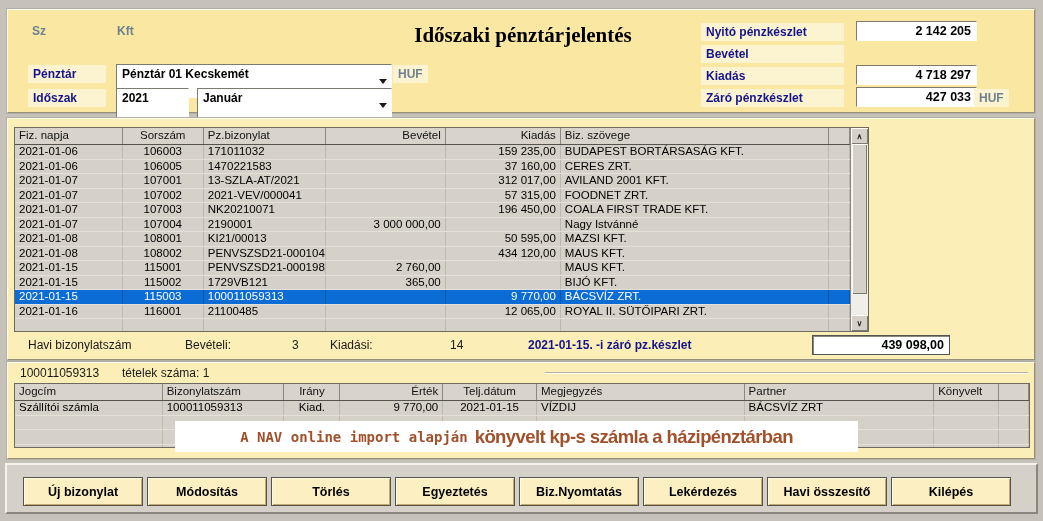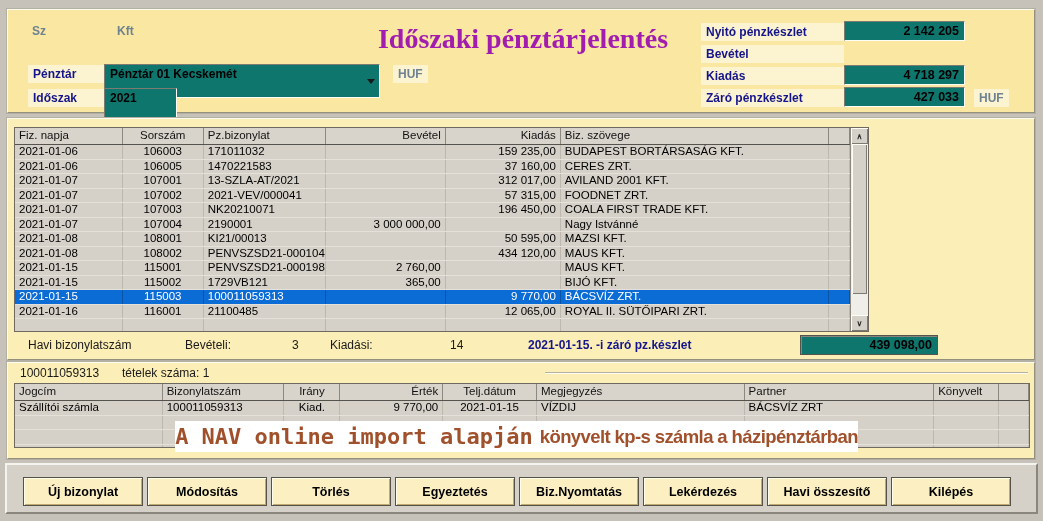--- a/index.html
+++ b/index.html
@@ -17,24 +17,25 @@
     box-shadow:0 0 0 1px #b3afa3;
   }
   .panel-light{background:#fbeeb6;}
   
   .chip{
     position:absolute;background:#fcf4d0;color:#14148c;
     font-weight:bold;font-size:12px;line-height:18px;padding:0 5px;
   }
   .chip-gray{color:#6e8291;}
   .sunken{
-    background:#0f766e;
+    background:#ffffff;
     border-top:1px solid #7d7a72;border-left:1px solid #7d7a72;
     border-bottom:1px solid #fffef6;border-right:1px solid #fffef6;
     box-sizing:border-box;
+    margin-left:12px;
   }
   .field{
     position:absolute;font-weight:bold;font-size:12px;color:#000;
     padding:16px 5px;display:flex;align-items:flex-end;
   }
   .combo{justify-content:space-between;padding-right:0;cursor:default;}
   .combo .arrow-btn{
     width:17px;height:100%;background:#d5d1c9;flex:0 0 17px;
     border-left:1px solid #fffef6;
     box-shadow:inset 1px 1px 0 #f4f2ec, inset -1px -1px 0 #807c74;
@@ -43,21 +44,21 @@
   .tri-down{
     width:0;height:0;border-left:4px solid transparent;
     border-right:4px solid transparent;border-top:5px solid #1a1a1a;
   }
   .valbox{
     position:absolute;font-weight:bold;font-size:12.5px;color:#000;
     display:flex;align-items:center;justify-content:flex-end;padding:0 5px;
   }
   .title{
     position:absolute;font-family:"Liberation Serif",serif;
-    font-weight:bold;font-size:28px;color:#a21caf;text-align:center;
+    font-weight:bold;font-size:21px;color:#000000;text-align:center;
   }
   
   .grid{
     position:absolute;background:#d5d1c9;
     border:1px solid #6e6a62;box-sizing:border-box;overflow:hidden;
   }
   .g-head{display:flex;height:16px;border-bottom:1px solid #55534e;background:#d8d4cc;}
   .g-head .th{
     box-sizing:border-box;border-right:1px solid #8c8880;
     font-size:11.5px;line-height:15px;padding:0 4px;color:#111;
@@ -87,21 +88,21 @@
     background:#d5d1c9;
     box-shadow:inset 1px 1px 0 #fffef6, inset -1px -1px 0 #7d7a72;
   }
   
   .sum-txt{position:absolute;font-size:12px;color:#1a1a1a;}
   .navy{color:#14148c;font-weight:bold;}
   .note{
     position:absolute;background:#fff;display:flex;align-items:center;
     justify-content:center;color:#a0512b;white-space:nowrap;z-index:5;
   }
-  .note .mono{font-family:"DejaVu Sans Mono",monospace;font-weight:bold;font-size:22px;}
+  .note .mono{font-family:"DejaVu Sans Mono",monospace;font-weight:bold;font-size:14px;}
   .note .rest{font-family:"Liberation Sans",sans-serif;font-weight:bold;font-size:18.5px;letter-spacing:-0.6px;margin-left:7px;}
   .gline{position:absolute;height:1px;background:#b5b1a5;box-shadow:0 1px 0 #fffdf0;}
   
   .btnbar{
     position:absolute;left:5px;top:463px;width:1033px;height:51px;
     background:#d5d1c9;box-sizing:border-box;
     border-top:2px solid #f5f3ee;border-left:2px solid #f5f3ee;
     border-right:2px solid #8a867e;border-bottom:2px solid #8a867e;
   }
   .btnrow{
@@ -129,20 +130,26 @@
   <div class="field combo sunken" style="left:96px;top:54px;width:276px;height:21px;">
     <span>Pénztár 01 Kecskemét</span>
     <span class="arrow-btn">
         <span class="tri-down"></span>
       </span>
   </div>
   <span class="chip chip-gray" style="left:385px;top:55px;">HUF</span>
 
   <span class="chip" style="left:20px;top:79px;width:68px;">Időszak</span>
   <div class="field sunken" style="left:96px;top:78px;width:73px;height:33px;">2021</div>
+  <div class="field combo sunken" style="left:177px;top:78px;width:195px;height:21px;">
+    <span>Január</span>
+    <span class="arrow-btn">
+        <span class="tri-down"></span>
+      </span>
+  </div>
 
   <span class="chip" style="left:693px;top:13px;width:133px;">Nyitó pénzkészlet</span>
   <div class="valbox sunken" style="left:836px;top:11px;width:121px;height:20px;">2 142 205</div>
   <span class="chip" style="left:693px;top:35px;width:133px;">Bevétel</span>
   <span class="chip" style="left:693px;top:57px;width:133px;">Kiadás</span>
   <div class="valbox sunken" style="left:836px;top:55px;width:121px;height:20px;">4 718 297</div>
   <span class="chip" style="left:693px;top:79px;width:133px;">Záró pénzkészlet</span>
   <div class="valbox sunken" style="left:836px;top:77px;width:121px;height:20px;">427 033</div>
   <span class="chip chip-gray" style="left:966px;top:79px;">HUF</span>
 </div>

